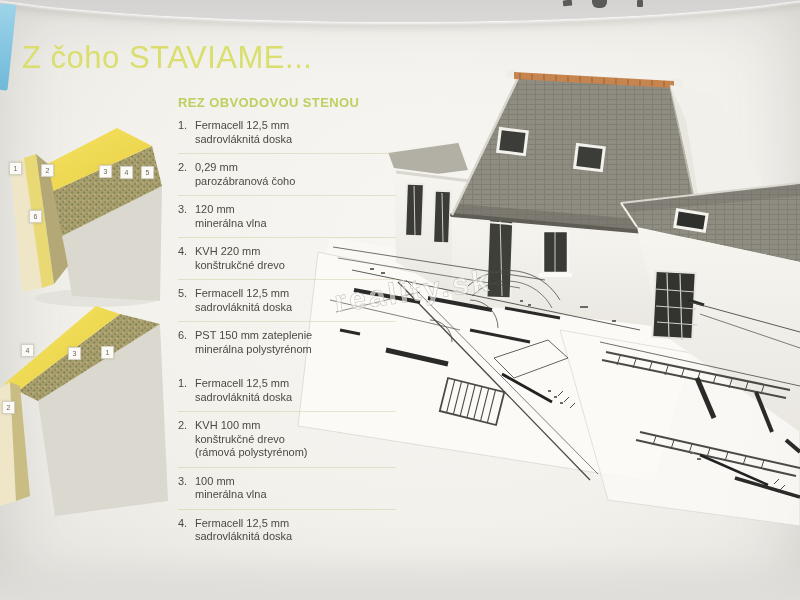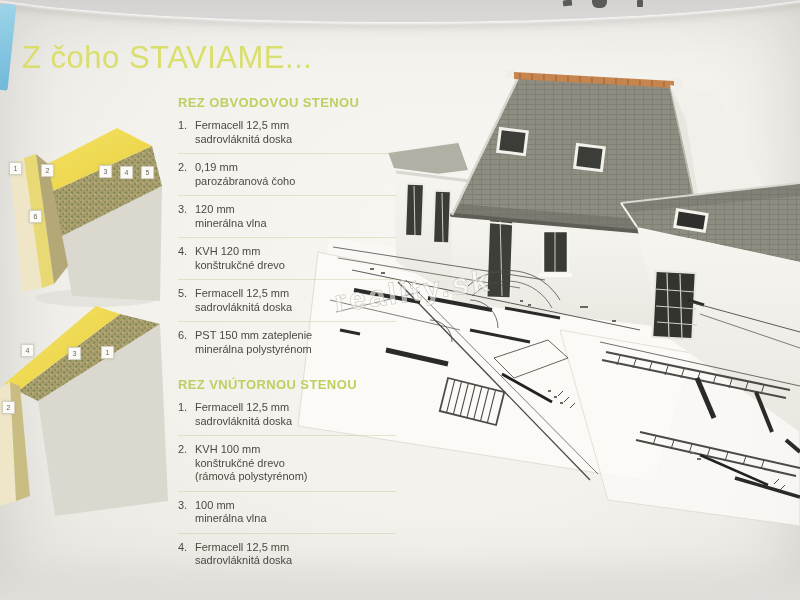--- a/index.html
+++ b/index.html
@@ -267,56 +267,55 @@
       <div class="item">
         <span class="num">1.</span>
         <span class="lines">
             <span>Fermacell 12,5 mm</span>
             <span>sadrovláknitá doska</span>
           </span>
       </div>
       <div class="item">
         <span class="num">2.</span>
         <span class="lines">
-            <span>0,19 mm</span>
+            <span>0,29 mm</span>
             <span>parozábranová čoho</span>
           </span>
       </div>
       <div class="item">
         <span class="num">3.</span>
         <span class="lines">
             <span>120 mm</span>
             <span>minerálna vlna</span>
           </span>
       </div>
       <div class="item">
         <span class="num">4.</span>
         <span class="lines">
-            <span>KVH 120 mm</span>
+            <span>KVH 220 mm</span>
             <span>konštrukčné drevo</span>
           </span>
       </div>
       <div class="item">
         <span class="num">5.</span>
         <span class="lines">
             <span>Fermacell 12,5 mm</span>
             <span>sadrovláknitá doska</span>
           </span>
       </div>
       <div class="item">
         <span class="num">6.</span>
         <span class="lines">
             <span>PST 150 mm zateplenie</span>
             <span>minerálna polystyrénom</span>
           </span>
       </div>
     </div>
 
     <div class="section">
-      <h2 class="section-heading">REZ VNÚTORNOU STENOU</h2>
       <div class="item">
         <span class="num">1.</span>
         <span class="lines">
             <span>Fermacell 12,5 mm</span>
             <span>sadrovláknitá doska</span>
           </span>
       </div>
       <div class="item">
         <span class="num">2.</span>
         <span class="lines">

